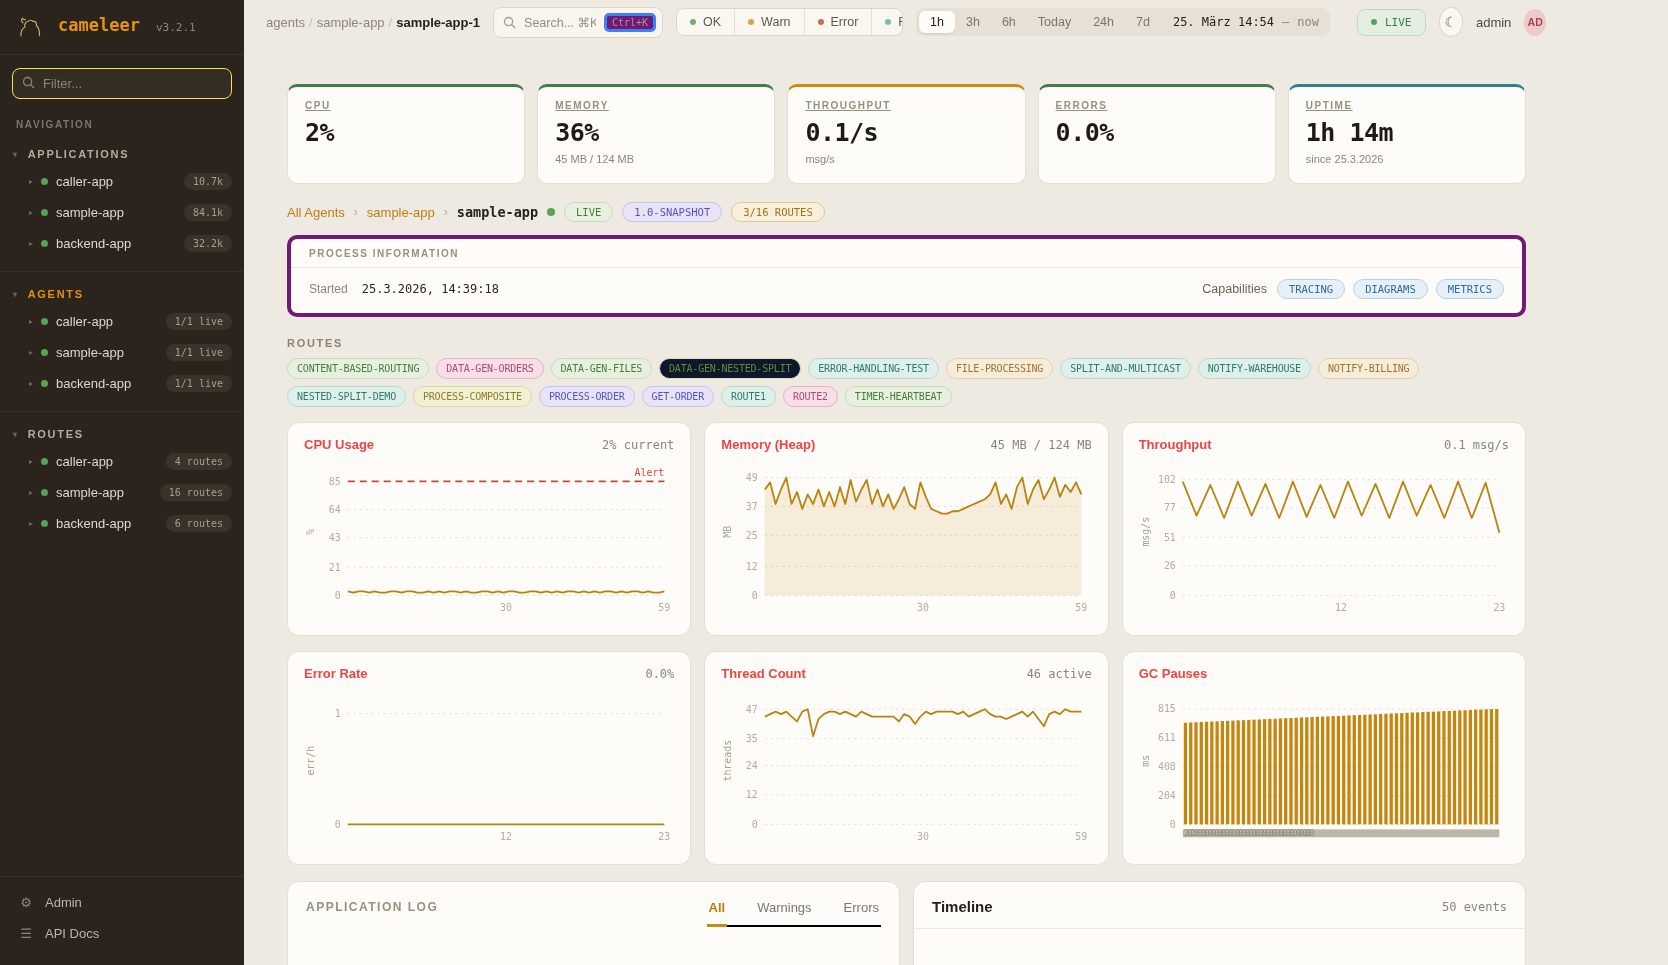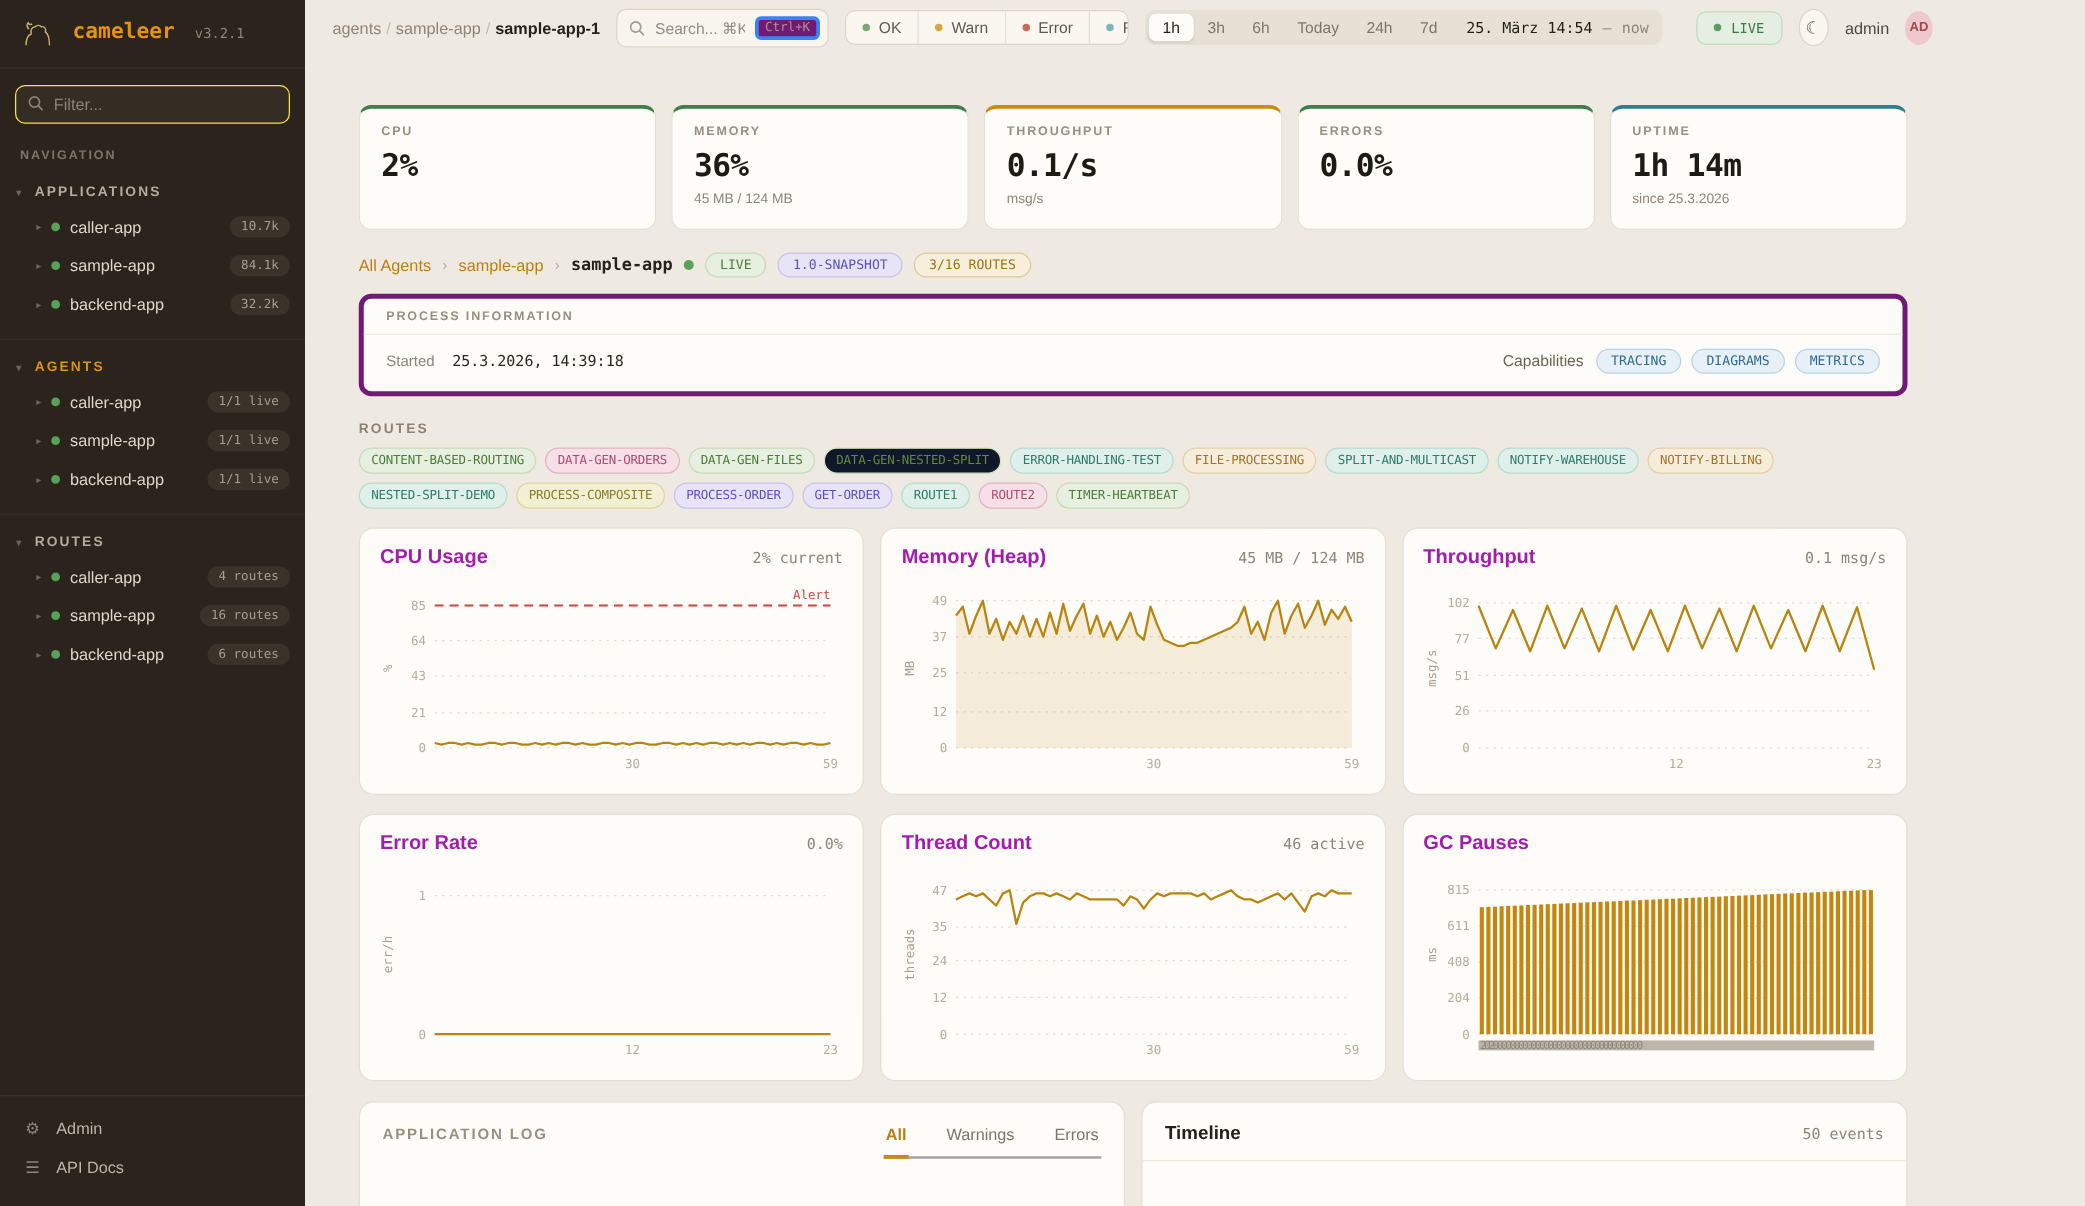--- a/index.html
+++ b/index.html
@@ -52,21 +52,21 @@
   .live-badge { display:flex; align-items:center; gap:8px; background:#e4efe2; border:1px solid #c2d9c0; color:#3c7a46; font-family:"DejaVu Sans Mono",monospace; font-size:11px; padding:6px 13px; border-radius:8px; margin-left:14px; }
   .moon-btn { width:30px; height:30px; border-radius:50%; border:1px solid #ddd6c8; background:#faf7f1; color:#6b6458; font-size:14px; display:flex; align-items:center; justify-content:center; cursor:pointer; }
   .user-name { font-size:13px; color:#4d4840; }
   .avatar { width:27px; height:27px; border-radius:50%; background:#eec9cb; color:#a2494e; font-size:10.5px; font-weight:bold; display:flex; align-items:center; justify-content:center; cursor:pointer; }
 
   .content { flex:1; overflow:hidden; padding:40px 20px 0 43px; }
 
   
   .metrics { display:grid; grid-template-columns:repeat(5,1fr); gap:12px; }
   .metric-card { background:#fdfcf8; border:1px solid #e5dfd2; border-top-width:3px; border-radius:10px; padding:13px 17px 14px; min-height:100px; }
-  .m-label { font-size:10px; font-weight:bold; letter-spacing:1.5px; color:#97907f; margin-bottom:7px; }
+  .m-label { font-size:10px; font-weight:bold; letter-spacing:1.5px; color:#97907f; margin-bottom:7px;text-decoration:underline; }
   .m-value { font-family:"DejaVu Sans Mono",monospace; font-size:25px; font-weight:bold; color:#1e1a14; letter-spacing:-0.5px; }
   .m-sub { font-size:11px; color:#8d8579; margin-top:6px; }
 
   
   .agent-bar { display:flex; align-items:center; gap:9px; margin-top:18px; font-size:13px; }
   .agent-link { color:#c07c11; cursor:pointer; }
   .agent-sep { color:#b3ab9c; font-size:12px; }
   .agent-current { font-family:"DejaVu Sans Mono",monospace; font-weight:bold; font-size:13.5px; color:#262219; }
   .dot8 { width:8px; height:8px; border-radius:50%; background:#57a158; }
   .badge { font-family:"DejaVu Sans Mono",monospace; font-size:10.5px; padding:3px 11px; border-radius:999px; border:1px solid; white-space:nowrap; cursor:default; }
@@ -82,34 +82,34 @@
   
   .routes-block { margin-top:20px; }
   .routes-title { font-size:11px; font-weight:bold; letter-spacing:1.7px; color:#8d8273; margin-bottom:9px; }
   .chips { display:flex; flex-wrap:wrap; gap:7px 7px; }
   .chip { font-family:"DejaVu Sans Mono",monospace; font-size:10px; letter-spacing:-0.2px; padding:4px 9px; border-radius:999px; border:1px solid; cursor:pointer; white-space:nowrap; }
 
   
   .charts-grid { display:grid; grid-template-columns:repeat(3,1fr); gap:13px; margin-top:15px; }
   .chart-card { background:#fdfcf8; border:1px solid #e5dfd2; border-radius:12px; padding:14px 16px 8px; height:214px; overflow:hidden; }
   .chart-head { display:flex; justify-content:space-between; align-items:baseline; margin-bottom:6px; }
-  .chart-title { font-size:16px; font-weight:bold; color:#a21caf; }
+  .chart-title { font-size:13px; font-weight:bold; color:#ef4444; }
   .chart-right { font-family:"DejaVu Sans Mono",monospace; font-size:12px; color:#8d8579; }
   .chart-card svg { display:block; width:100%; }
   .tick { font:10px "DejaVu Sans Mono",monospace; fill:#b5ac9d; }
   .ylab { font:10px "DejaVu Sans Mono",monospace; fill:#a89f90; }
   .alert-t { font:10px "DejaVu Sans Mono",monospace; fill:#c8473a; }
   .smear { font:9px "DejaVu Sans Mono",monospace; fill:#8f897d; letter-spacing:-2px; }
 
   
   .bottom-grid { display:grid; grid-template-columns:1fr 1fr; gap:13px; margin:16px 0 0; }
   .panel { background:#fdfcf8; border:1px solid #e5dfd2; border-radius:12px; height:180px; overflow:hidden; }
   .log-head { display:flex; justify-content:space-between; align-items:flex-end; padding:18px 18px 0; }
   .log-title { font-size:12px; font-weight:bold; letter-spacing:1.5px; color:#97907f; padding-bottom:13px; }
-  .tabs { display:flex; gap:28px; border-bottom:2px solid #a3a3a3; }
+  .tabs { display:flex; gap:28px; border-bottom:2px solid #000000; }
   .tab { font-size:13px; color:#7d7568; padding:0 2px 9px; cursor:pointer; }
   .tab.active { color:#bf7c10; font-weight:bold; border-bottom:3px solid #c98a12; margin-bottom:-2px; }
   .tl-head { display:flex; justify-content:space-between; align-items:center; padding:16px 18px 13px; border-bottom:1px solid #efe9dc; }
   .tl-title { font-size:15px; font-weight:bold; color:#24201a; }
 </style>
 </head>
 <body>
 
 <aside class="sidebar">
   <div class="side-logo">

